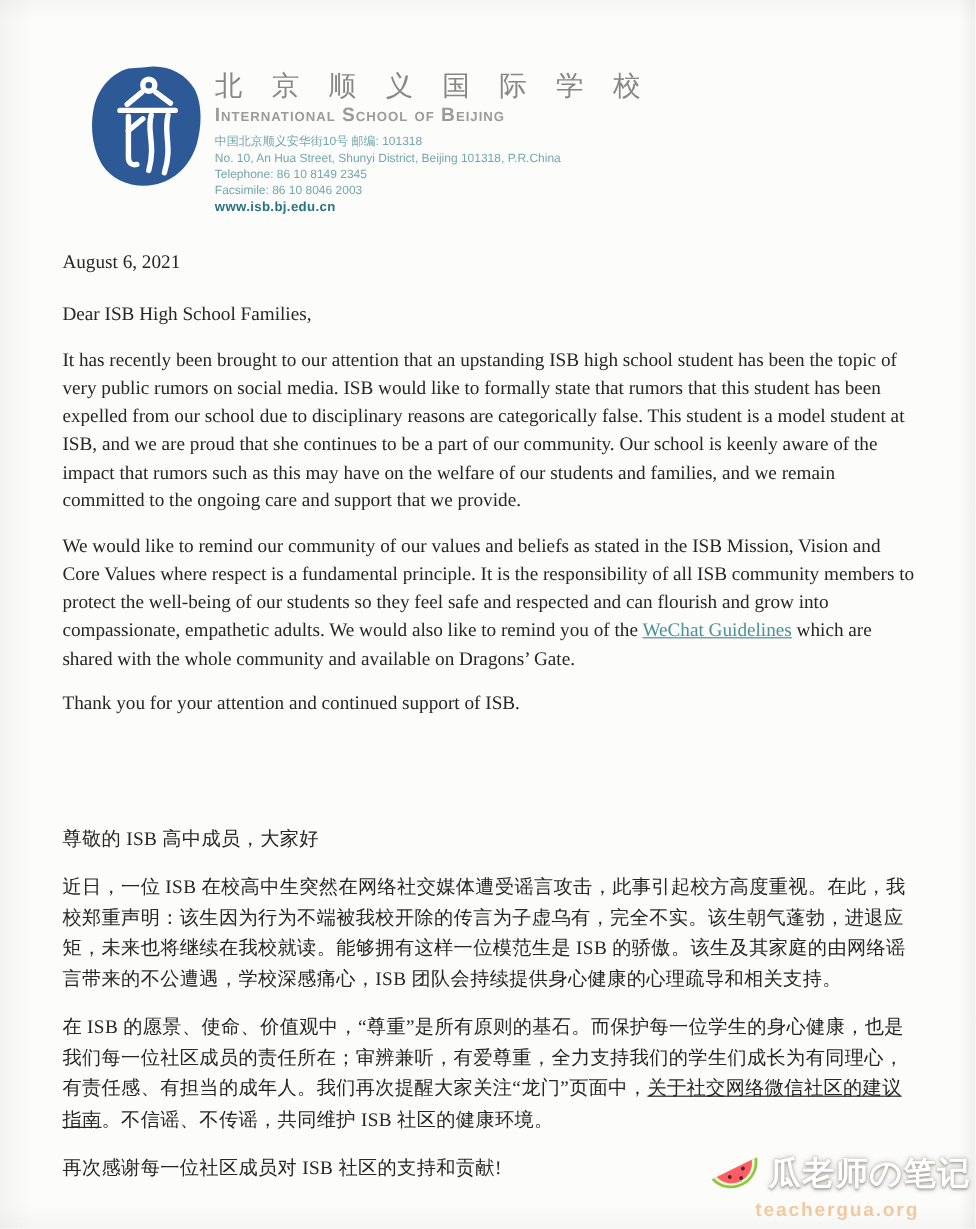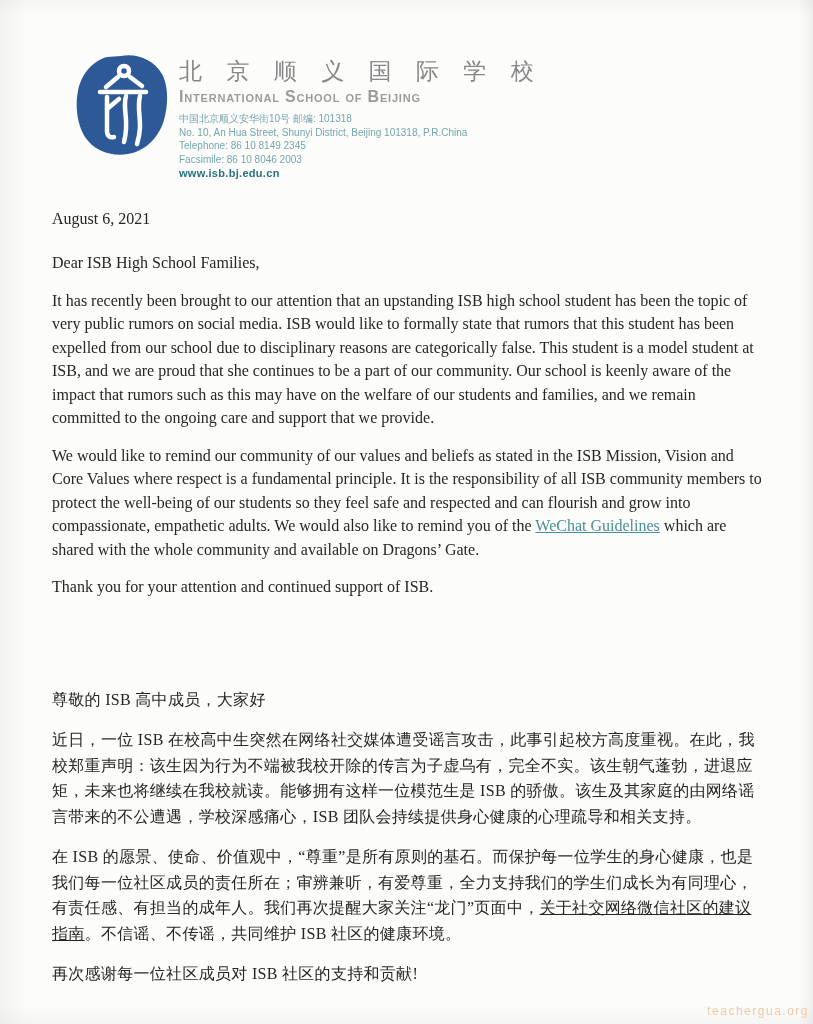--- a/index.html
+++ b/index.html
@@ -62,21 +62,21 @@
     font-family: "Liberation Sans", sans-serif;
   }
   .wm-row { display: flex; align-items: center; }
   .melon { width: 56px; height: 52px; margin-right: -2px; transform: rotate(-8deg); }
   .wm-title {
     font-size: 27px; font-weight: bold; color: #ffffff; letter-spacing: 1px;
     text-shadow: 0 0 2px rgba(170,165,160,.95), 0 0 5px rgba(185,180,172,.75), 0 1px 2px rgba(160,155,150,.8);
     white-space: nowrap;
   }
   .wm-url {
-    margin-top: -4px; font-size: 12px; font-weight: normal; color: #f1c9a1;
+    margin-top: -4px; font-size: 16px; font-weight: bold; color: #f1c9a1;
     letter-spacing: 1.5px; text-shadow: 0 0 2px rgba(255,255,255,.6);
   }
 </style>
 </head>
 <body>
 
 <div class="page">
 
   <header class="letterhead">
     <svg class="seal" viewBox="0 0 96 102" aria-hidden="true">
@@ -119,16 +119,29 @@
       <div class="zh-salutation">尊敬的 ISB 高中成员，大家好</div>
       <div class="zh-paragraphs">
           <p class="zh"><span>近日，一位 ISB 在校高中生突然在网络社交媒体遭受谣言攻击，此事引起校方高度重视。在此，我校郑重声明：该生因为行为不端被我校开除的传言为子虚乌有，完全不实。该生朝气蓬勃，进退应矩，未来也将继续在我校就读。能够拥有这样一位模范生是 ISB 的骄傲。该生及其家庭的由网络谣言带来的不公遭遇，学校深感痛心，ISB 团队会持续提供身心健康的心理疏导和相关支持。</span></p>
           <p class="zh"><span>在 ISB 的愿景、使命、价值观中，“尊重”是所有原则的基石。而保护每一位学生的身心健康，也是我们每一位社区成员的责任所在；审辨兼听，有爱尊重，全力支持我们的学生们成长为有同理心，有责任感、有担当的成年人。我们再次提醒大家关注“龙门”页面中，</span><a class="underline-link" href="#">关于社交网络微信社区的建议指南</a><span>。不信谣、不传谣，共同维护 ISB 社区的健康环境。</span></p>
           <p class="zh"><span>再次感谢每一位社区成员对 ISB 社区的支持和贡献!</span></p>
         </div>
     </section>
   </main>
 
   <div class="watermark">
+    <div class="wm-row">
+      <svg class="melon" viewBox="0 0 64 64" aria-hidden="true">
+        <g transform="rotate(-18 32 32)">
+          <path d="M6,26 A27,27 0 0 0 58,26 L6,26 Z" fill="#8cc63f"></path>
+          <path d="M9,26 A24,24 0 0 0 55,26 L9,26 Z" fill="#e8f5cf"></path>
+          <path d="M12,26 A21,21 0 0 0 52,26 L12,26 Z" fill="#ff5d66"></path>
+          <circle cx="24" cy="32" r="2" fill="#4a2a2a"></circle>
+          <circle cx="34" cy="38" r="2" fill="#4a2a2a"></circle>
+          <circle cx="40" cy="30" r="2" fill="#4a2a2a"></circle>
+        </g>
+      </svg>
+      <span class="wm-title">瓜老师の笔记</span>
+    </div>
     <div class="wm-url">teachergua.org</div>
   </div>
 
 </div>
 
 </body></html>

